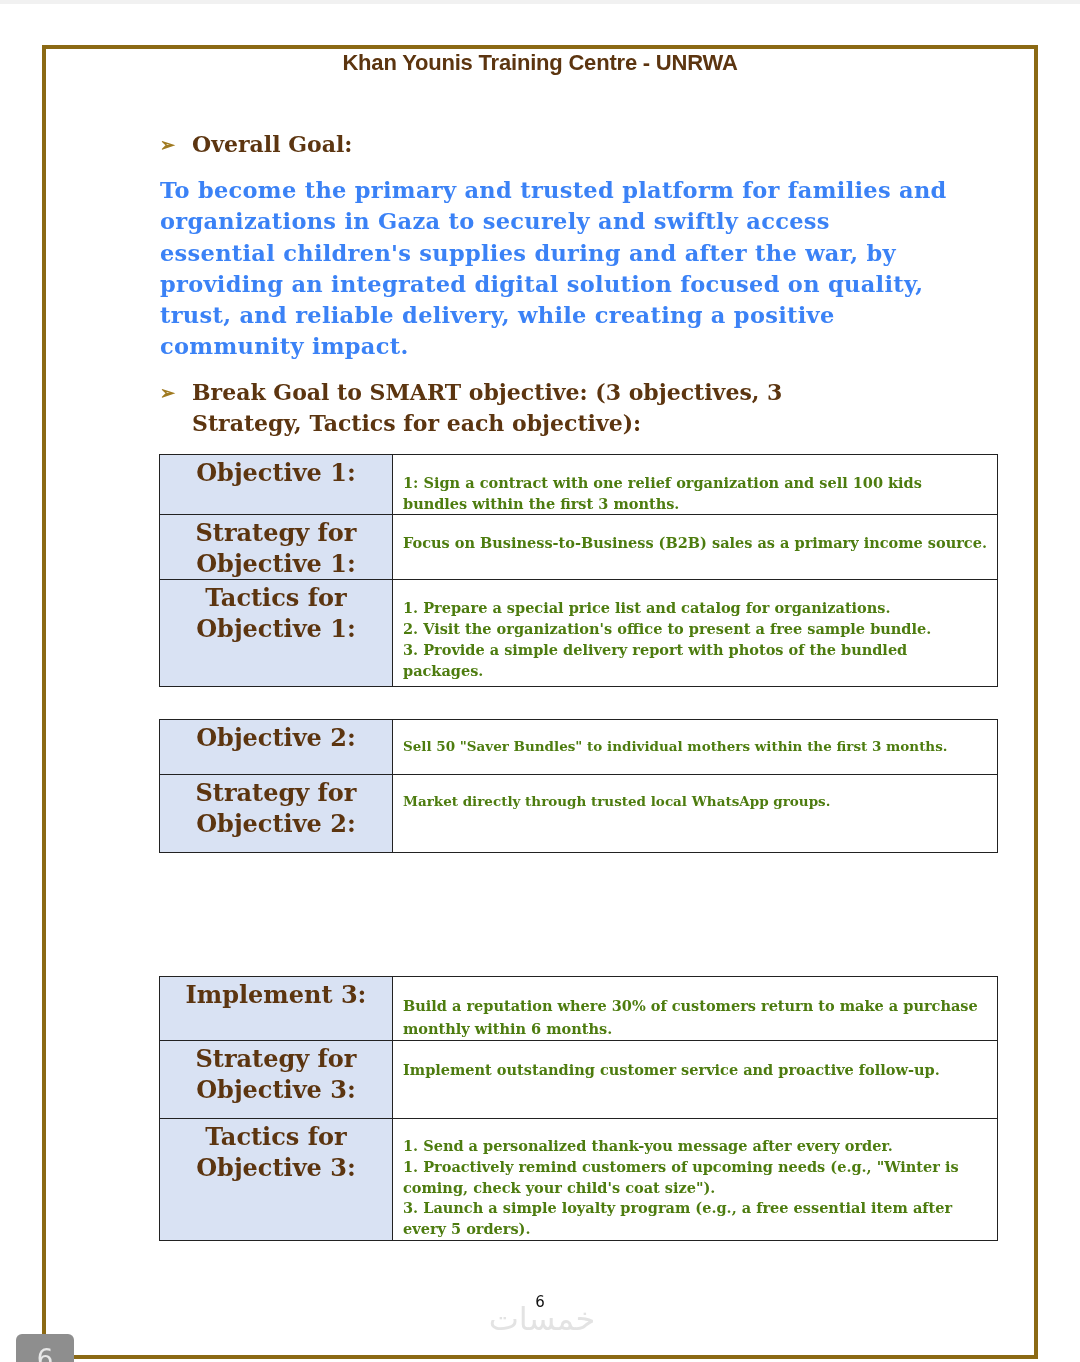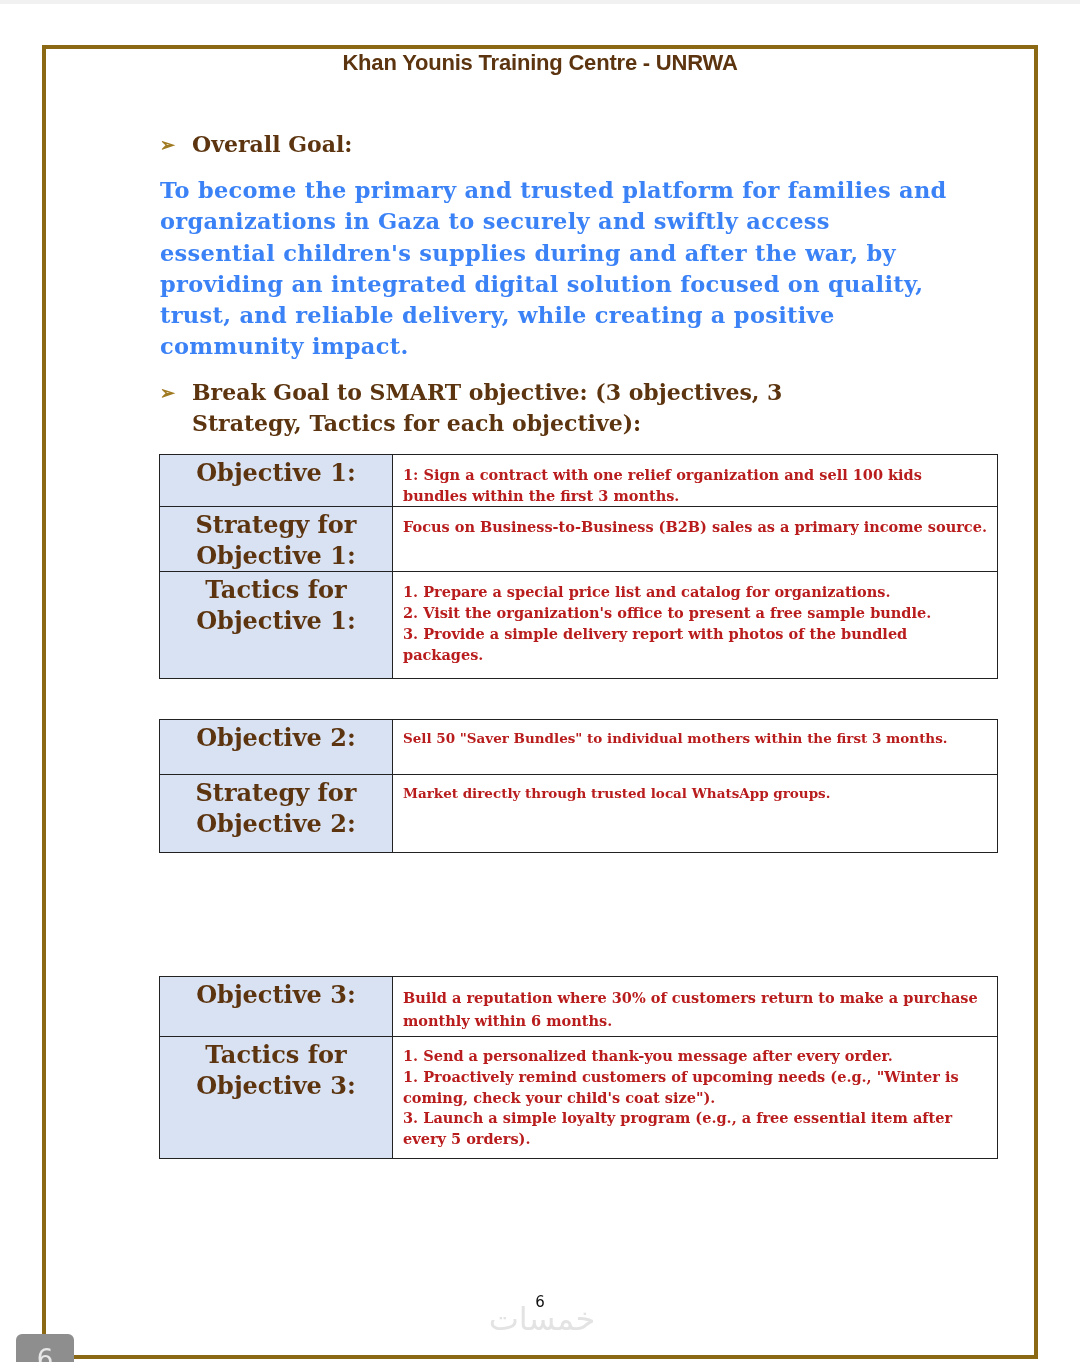--- a/index.html
+++ b/index.html
@@ -29,21 +29,21 @@
   }
   table.obj {
     position: absolute; left: 159px; width: 839px; border-collapse: collapse; table-layout: fixed;
   }
   table.obj td { border: 1px solid #222; vertical-align: top; padding: 0; }
   table.obj td.label {
     width: 232px; background: #d9e2f3; text-align: center; color: #5c3510;
     font-weight: bold; font-size: 24px; line-height: 31px; padding-top: 2px;
   }
   table.obj td.content {
-    font-weight: bold; font-size: 14.5px; line-height: 21px; color: #b91c1c; padding: 9px 10px 0 10px;
+    font-weight: bold; font-size: 14.5px; line-height: 21px; color: #4d7c0f; padding: 17px 10px 0 10px;
   }
   table.obj td.content.small { font-size: 13.5px; line-height: 19.5px; }
   .content div { white-space: normal; }
   .page-num {
     position: absolute; left: 0; top: 1293px; width: 1080px; text-align: center;
     font-family: "DejaVu Sans", sans-serif; font-size: 15px; color: #111;
   }
   .watermark {
     position: absolute; left: 472px; top: 1300px; width: 140px; text-align: center;
     font-family: "DejaVu Sans", sans-serif; font-size: 32px; color: #e3e3e3; direction: rtl;
@@ -103,22 +103,26 @@
   <tr style="height:78px;">
     <td class="label">Strategy for Objective 2:</td>
     <td class="content small">Market directly through trusted local WhatsApp groups.</td>
   </tr>
 </tbody>
   </table>
 
 <table class="obj" style="top:976px;">
   <tbody>
       <tr style="height:60px;">
-    <td class="label">Objective 3:</td>
+    <td class="label">Implement 3:</td>
     <td class="content" style="line-height:23px;">Build a reputation where 30% of customers return to make a purchase monthly within 6 months.</td>
+  </tr>
+  <tr style="height:78px;">
+    <td class="label">Strategy for Objective 3:</td>
+    <td class="content" style="line-height:23px;">Implement outstanding customer service and proactive follow-up.</td>
   </tr>
   <tr style="height:122px;">
     <td class="label">Tactics for Objective 3:</td>
     <td class="content" style="line-height:20.8px;">
       <div>1. Send a personalized thank-you message after every order.</div>
       <div>1. Proactively remind customers of upcoming needs (e.g., "Winter is coming, check your child's coat size").</div>
       <div>3. Launch a simple loyalty program (e.g., a free essential item after every 5 orders).</div>
     </td>
   </tr>
 </tbody>

